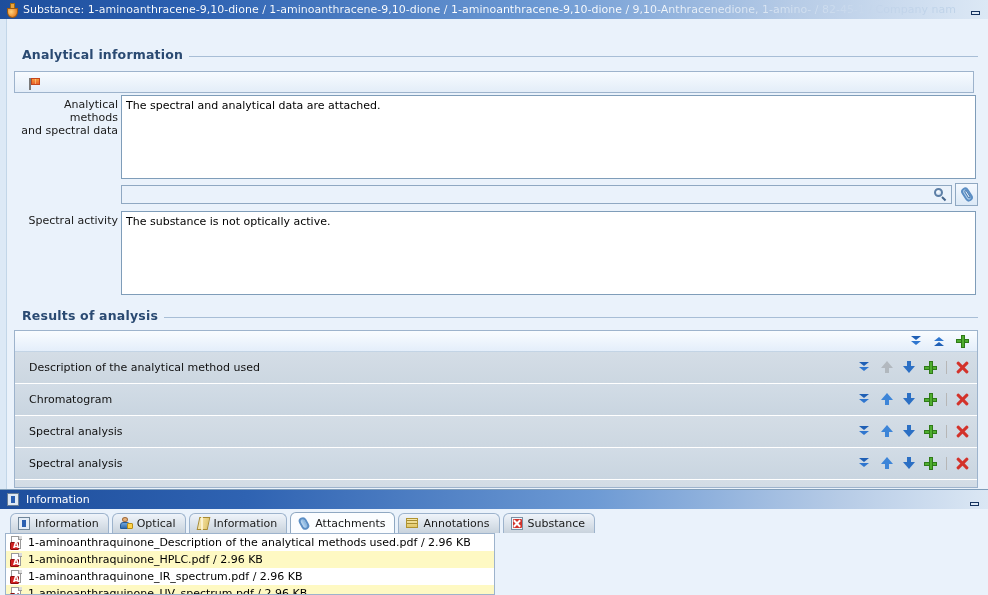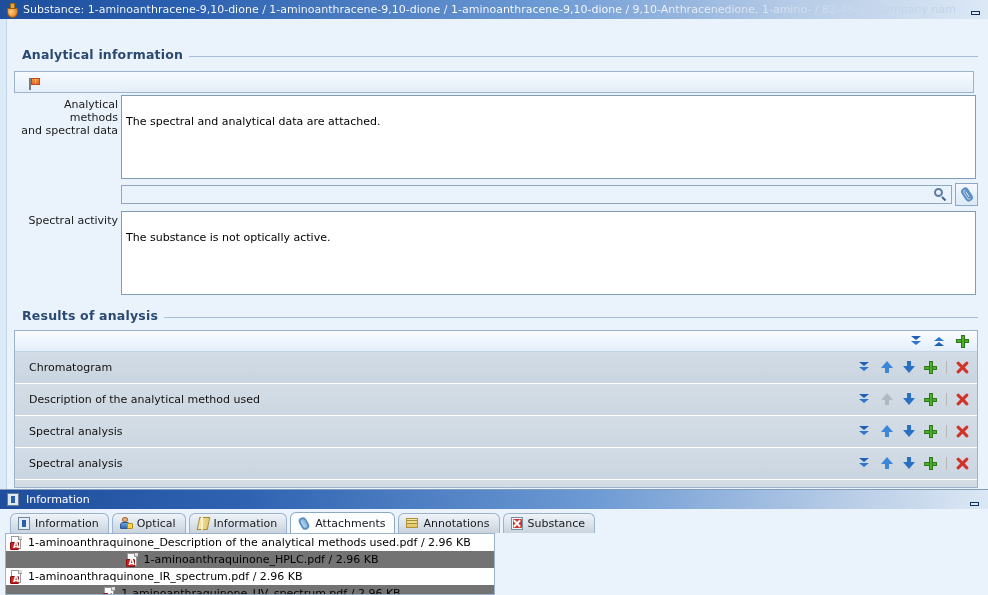--- a/index.html
+++ b/index.html
@@ -117,21 +117,21 @@
     font-size: 11px; color: #1a1a1a;
     line-height: 13px;
   }
   .textarea-box {
     position: absolute;
     background: #ffffff;
     border: 1px solid #7f9db9;
     overflow: hidden;
   }
   .textarea-box .ta-text {
-    padding: 19px 4px; font-size: 11px; color: #000; line-height: 14px;
+    padding: 3px 4px; font-size: 11px; color: #000; line-height: 14px;
     white-space: pre-wrap;
   }
   .search-field {
     position: absolute;
     background: #eaf2fb;
     border: 1px solid #8fa8c2;
     display: flex; align-items: center; justify-content: flex-end;
     padding-right: 4px;
   }
   .magnifier {
@@ -312,21 +312,21 @@
     background: #ffffff;
     border: 1px solid #9db3cc;
     margin-left: 5px;
     overflow: hidden;
   }
   .attach-row {
     height: 17px; display: flex; align-items: center; gap: 5px;
     padding-left: 4px; font-size: 11px; color: #000;
     background: #ffffff; cursor: pointer;
   }
-  .attach-row.alt { background: #737373; justify-content: center; }
+  .attach-row.alt { background: #fef9c3; }
   .pdf-ico { width: 13px; height: 14px; position: relative; flex:0 0 auto;}
   .pdf-ico .page { position:absolute; left:1px; top:0; width:10px; height:13px;
       background:#ffffff; border:1px solid #9a9a9a; }
   .pdf-ico .fold { position:absolute; right:1px; top:0; width:4px;height:4px;
       background:#dcdcdc;border-left:1px solid #9a9a9a;border-bottom:1px solid #9a9a9a;}
   .pdf-ico .a { position:absolute; left:0px; bottom:0px; width:9px; height:8px;
       background:#cf2020; border:1px solid #8e0f0f; border-radius:1px;}
   .pdf-ico .a::after{content:"A"; position:absolute; left:2px; top:-2px; color:#fff; font-size:8px; font-weight:bold;
       font-family:"DejaVu Sans",sans-serif;}
   .remarks-pane {
@@ -409,45 +409,45 @@
             <div class="head-actions">
               <span class="ico ic-dblchev-down"></span>
               <span class="ico ic-dblchev-up"></span>
               <span class="ico ic-plus">
                 <span class="hbar"></span>
                   <span class="vbar"></span>
               </span>
             </div>
           </div>
           <div id="rows-host">
+              <div class="tbl-row">
+                <span class="row-label">Description of the analytical method used</span>
+                <div class="row-actions">
+                  <span class="ico ic-dblchev-down"></span>
+                  <span class="ico ic-arrow-up disabled">
+                    <span class="shaft"></span>
+                    <span class="head"></span>
+                  </span>
+                  <span class="ico ic-arrow-down">
+                    <span class="shaft"></span>
+                    <span class="head"></span>
+                  </span>
+                  <span class="ico ic-plus">
+                    <span class="hbar"></span>
+                    <span class="vbar"></span>
+                  </span>
+                  <span class="sep"></span>
+                  <span class="ico ic-x"></span>
+                </div>
+              </div>
               <div class="tbl-row alt">
                 <span class="row-label">Chromatogram</span>
                 <div class="row-actions">
                   <span class="ico ic-dblchev-down"></span>
                   <span class="ico ic-arrow-up">
-                    <span class="shaft"></span>
-                    <span class="head"></span>
-                  </span>
-                  <span class="ico ic-arrow-down">
-                    <span class="shaft"></span>
-                    <span class="head"></span>
-                  </span>
-                  <span class="ico ic-plus">
-                    <span class="hbar"></span>
-                    <span class="vbar"></span>
-                  </span>
-                  <span class="sep"></span>
-                  <span class="ico ic-x"></span>
-                </div>
-              </div>
-              <div class="tbl-row">
-                <span class="row-label">Description of the analytical method used</span>
-                <div class="row-actions">
-                  <span class="ico ic-dblchev-down"></span>
-                  <span class="ico ic-arrow-up disabled">
                     <span class="shaft"></span>
                     <span class="head"></span>
                   </span>
                   <span class="ico ic-arrow-down">
                     <span class="shaft"></span>
                     <span class="head"></span>
                   </span>
                   <span class="ico ic-plus">
                     <span class="hbar"></span>
                     <span class="vbar"></span>

